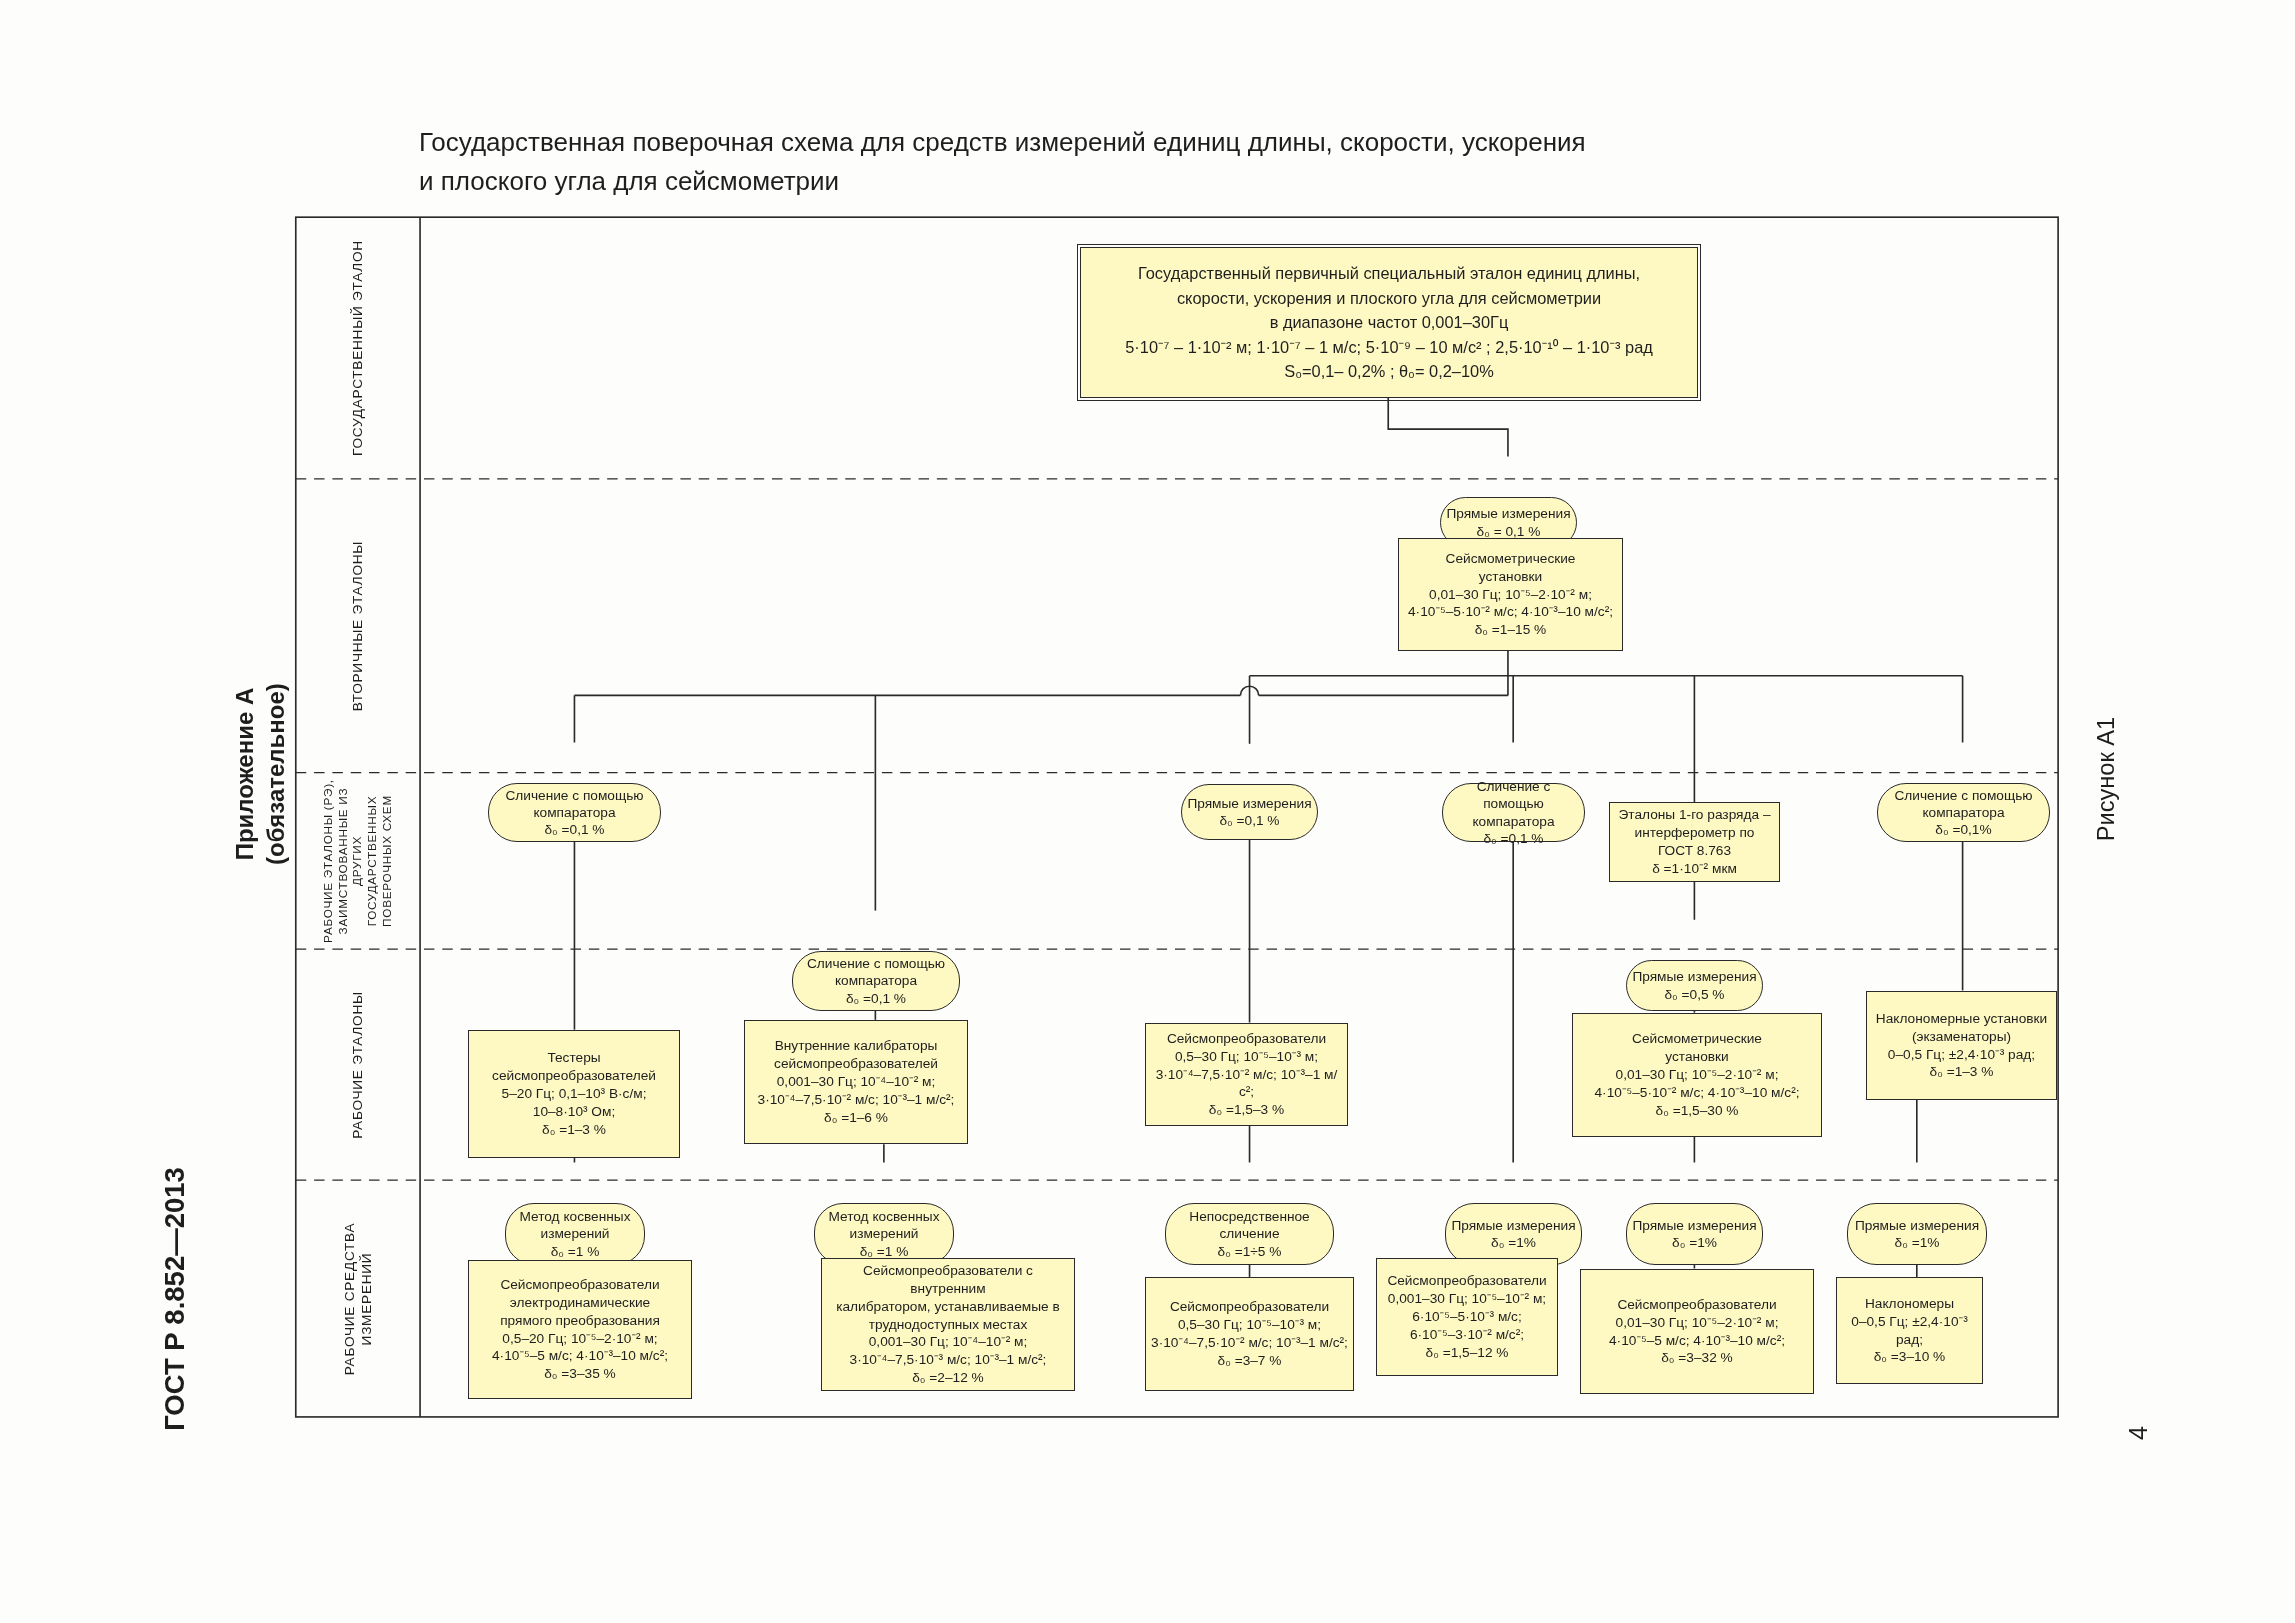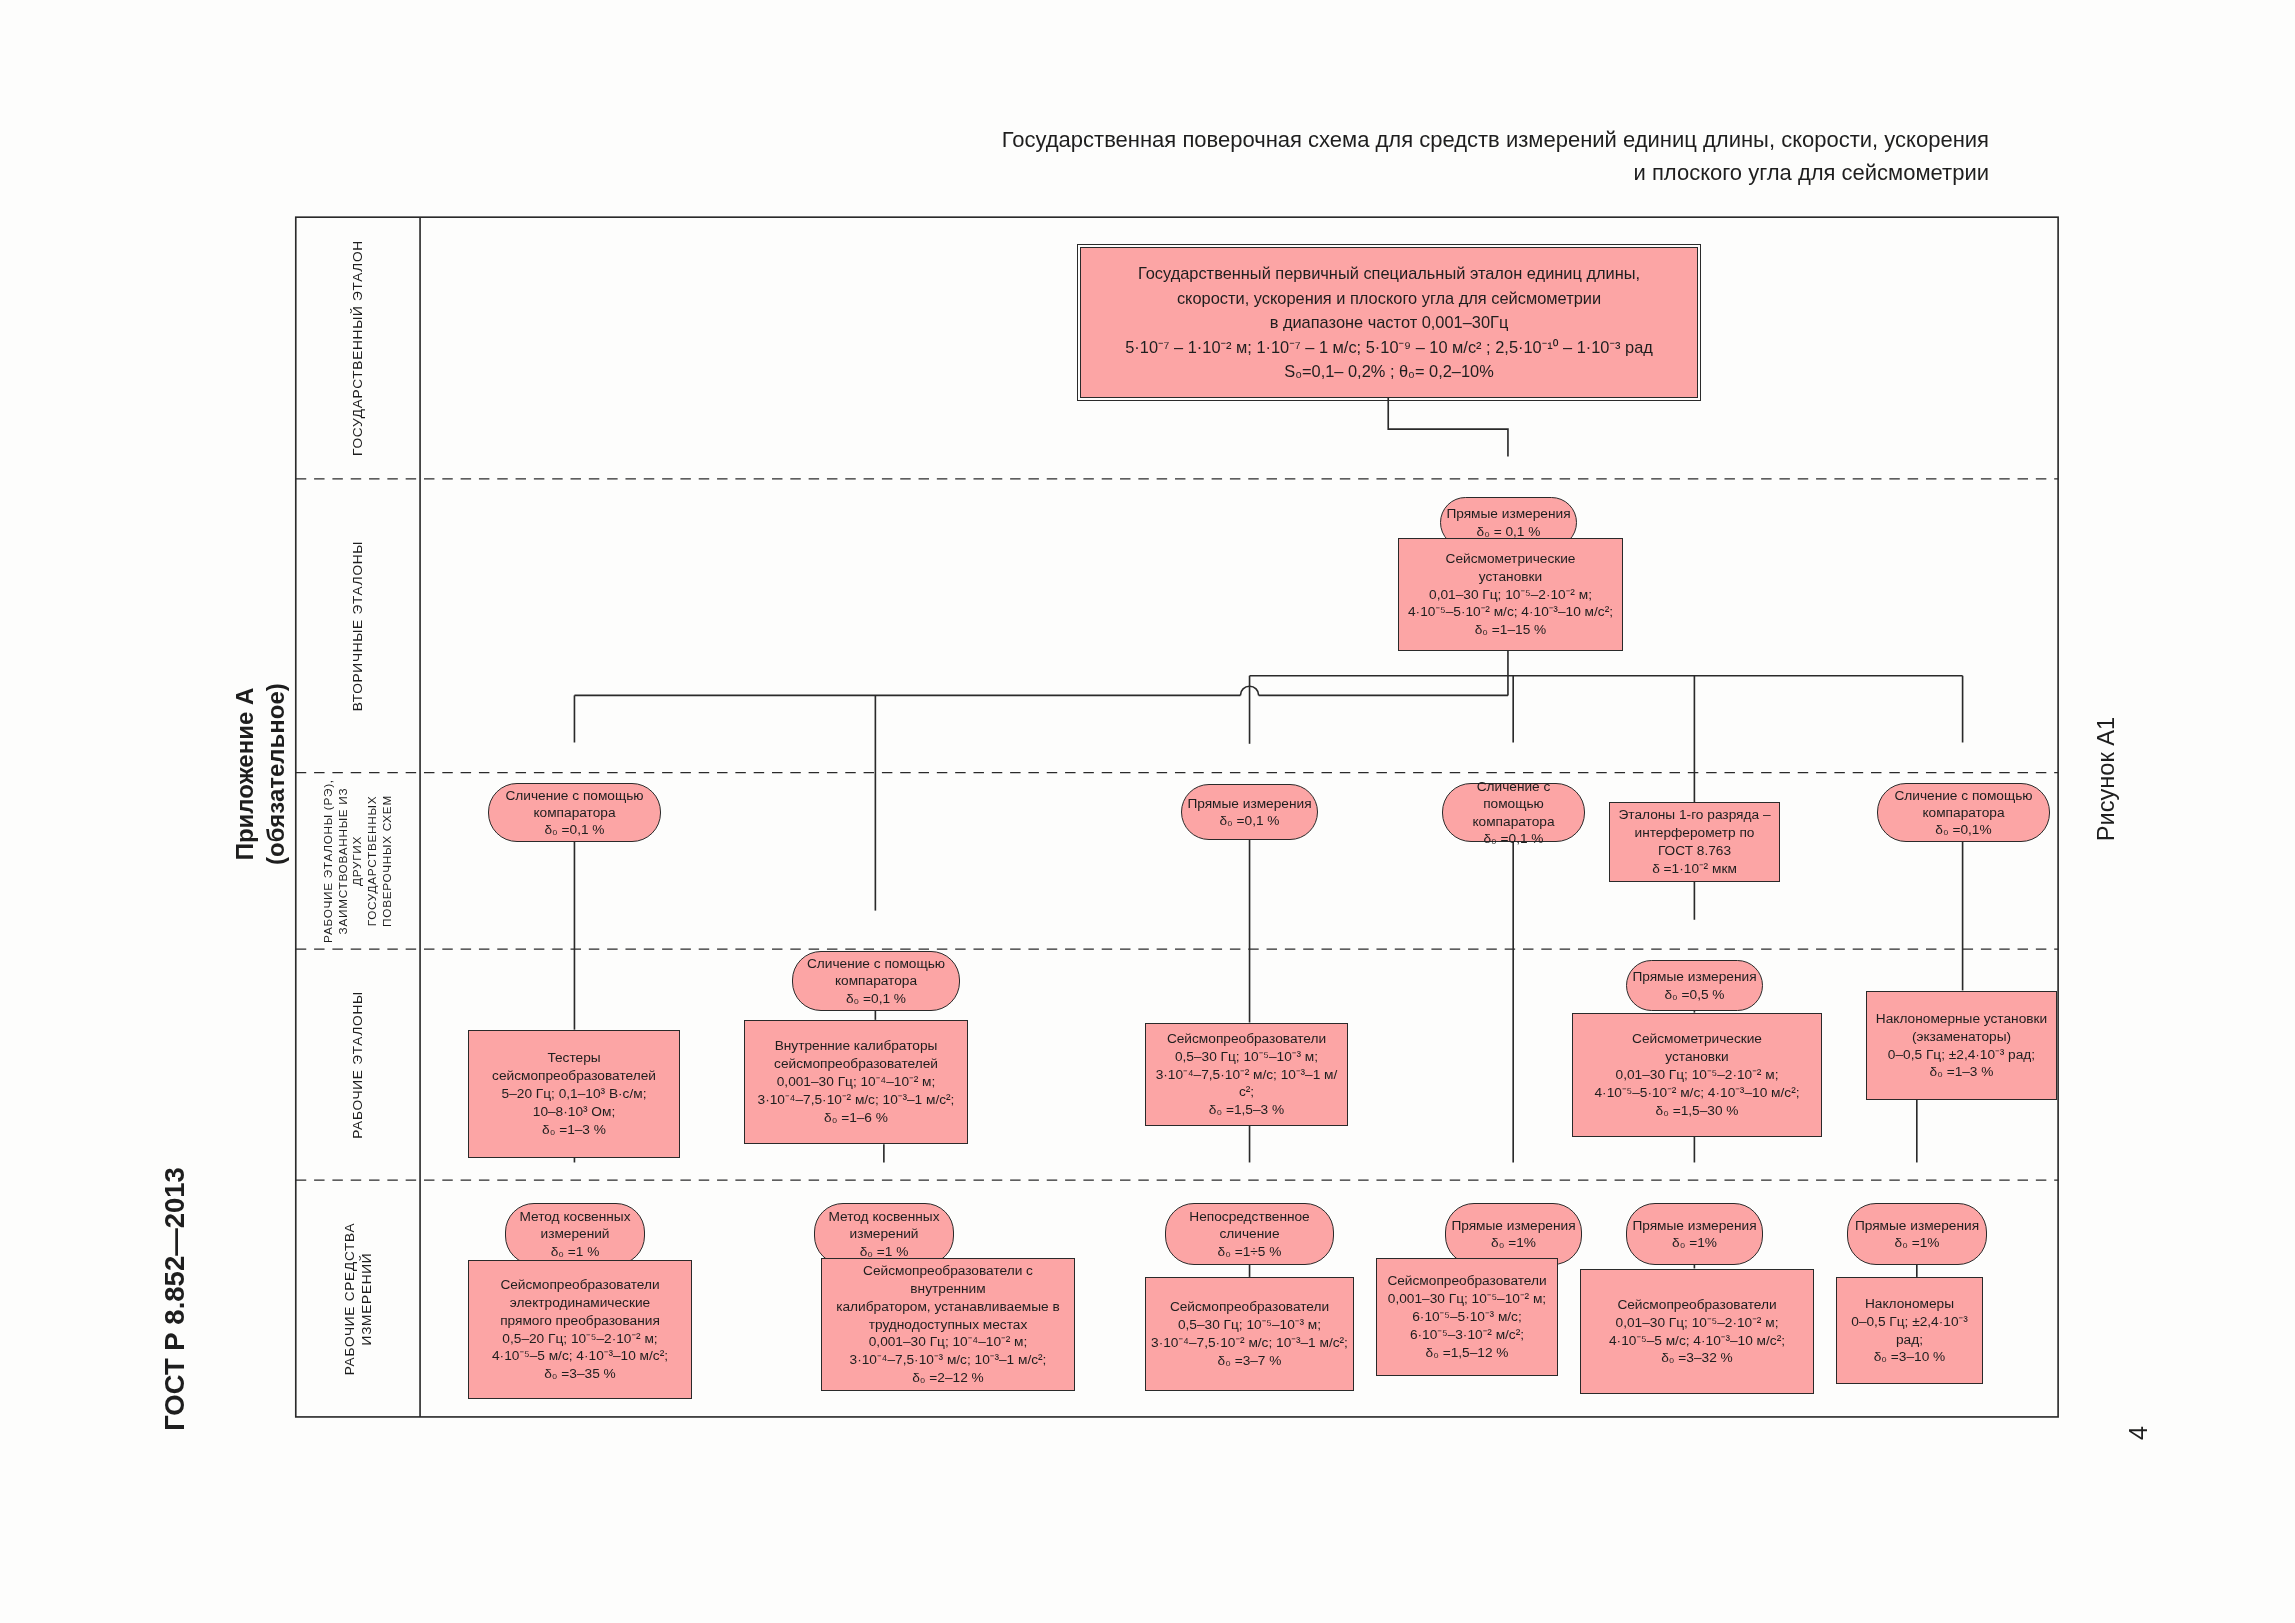--- a/index.html
+++ b/index.html
@@ -1,19 +1,19 @@
 <!DOCTYPE html>
 <html style="font-size:10.5px"><head>
 <meta charset="utf-8">
 <style>
   html,body{margin:0;padding:0;background:#ffffff;}
   .page{position:relative;width:2295px;height:1623px;background:#fdfdfc;font-family:"Liberation Sans",sans-serif;color:#1e1e1e;overflow:hidden;}
   svg.wires{position:absolute;left:0;top:0;z-index:1;}
-  .title{position:absolute;left:419px;top:123px;width:1570px;text-align:right;font-size:22px;line-height:1.5;z-index:3;}
-  .node{position:absolute;display:flex;align-items:center;justify-content:center;text-align:center;background:#fca5a5;border:1.6px solid #2a2a2a;box-sizing:border-box;z-index:2;}
+  .title{position:absolute;left:419px;top:123px;width:1570px;text-align:left;font-size:26px;line-height:1.5;z-index:3;}
+  .node{position:absolute;display:flex;align-items:center;justify-content:center;text-align:center;background:#fef9c3;border:1.6px solid #2a2a2a;box-sizing:border-box;z-index:2;}
   .node .txt{font-size:13.7px;line-height:1.3;padding:0 2.6px;}
   .bubble{border-radius:29px;margin-top:40px;}
   .bubble .txt{font-size:13.7px;line-height:1.26;}
   .double{outline:1.6px solid #2a2a2a;outline-offset:2.6px;}
   .double .txt{font-size:16.4px;line-height:1.5;}
   .rot{position:absolute;transform:translate(-50%,-50%) rotate(-90deg);text-align:center;z-index:3;}
   .rowlabel{font-size:13.7px;letter-spacing:0.7px;line-height:1.25;}
   .rowlabel.small{font-size:11.8px;}
   .sidelabel{font-size:24px;font-weight:bold;line-height:1.3;}
   .sidelabel.plain{font-weight:normal;font-size:23.6px;}

